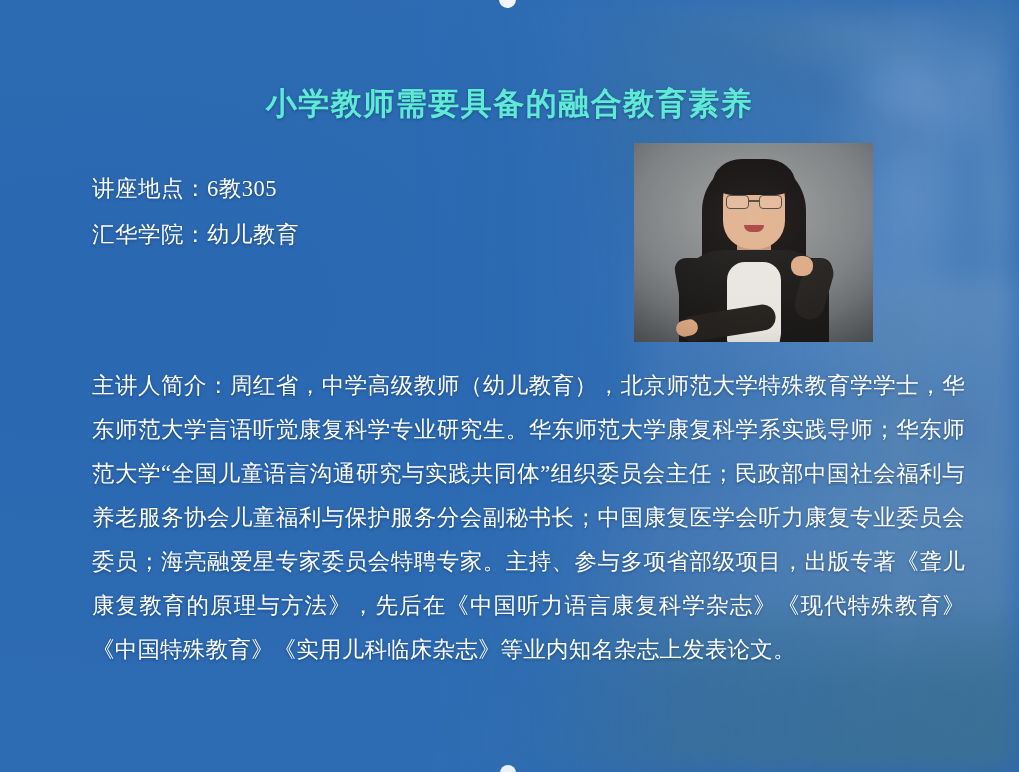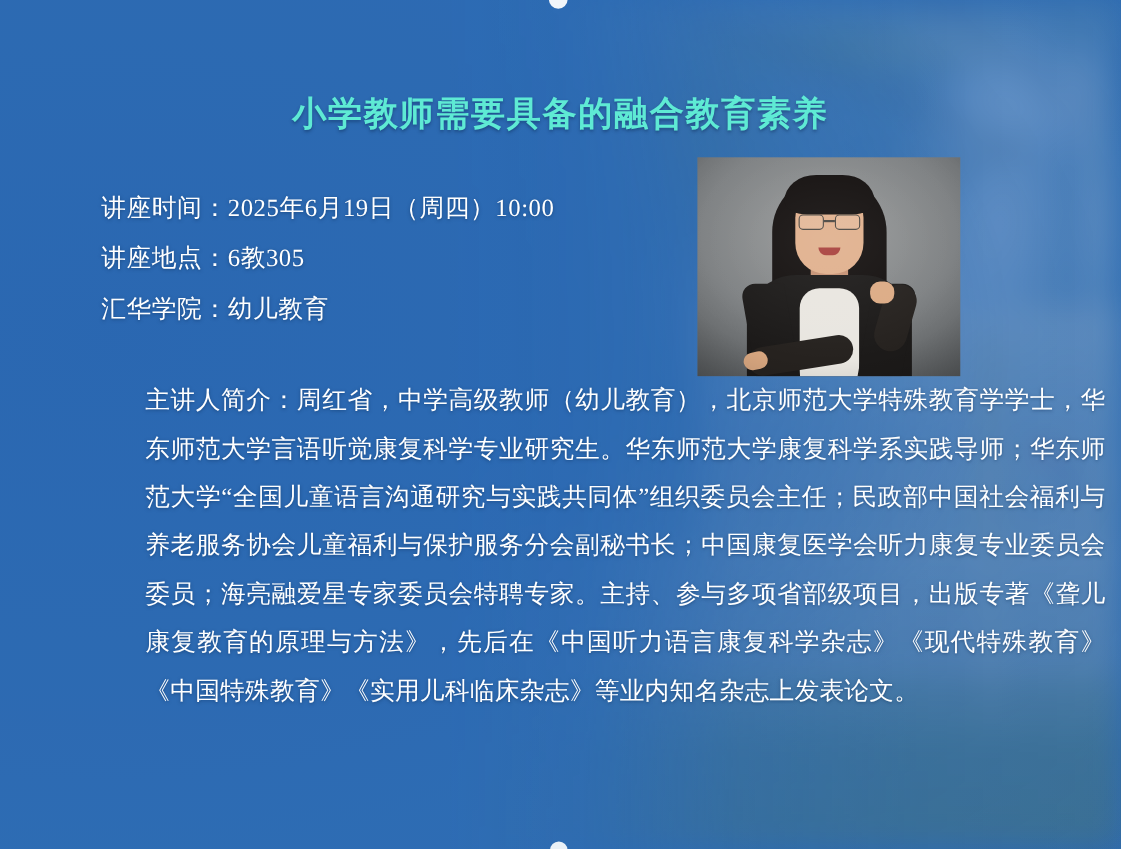--- a/index.html
+++ b/index.html
@@ -157,30 +157,29 @@
     height: 46px;
     line-height: 46px;
     white-space: nowrap;
   }
   .meta-line .label { }
   .meta-line .value { }
 
   .bio {
     position: absolute;
     left: 92px;
-    top: 342px;
+    top: 364px;
     width: 873px;
     color: #ffffff;
     font-size: 22.5px;
     line-height: 44px;
     text-align: justify;
     text-justify: inter-character;
     letter-spacing: 0.2px;
     text-shadow: 0 1px 3px rgba(10,40,80,0.5);
-    margin-left: 40px;
   }
 
   .photo {
     position: absolute;
     left: 634px;
     top: 143px;
     width: 239px;
     height: 199px;
     overflow: hidden;
     background: radial-gradient(115% 105% at 50% 34%, #9a9c9c 0%, #7e8183 42%, #5a5d5f 72%, #3d4042 100%);
@@ -388,23 +387,20 @@
       <div class="p-lapel-r"></div>
       <div class="p-armL"></div>
       <div class="p-armR"></div>
       <div class="p-handL"></div>
       <div class="p-handR"></div>
       <div class="p-vignette"></div>
     </div>
 
     <div class="meta">
       <div class="meta-line">
-        <span class="label">讲座时间：</span><span class="value">2025年6月19日（周四）10:00</span>
-      </div>
-      <div class="meta-line">
         <span class="label">讲座地点：</span><span class="value">6教305</span>
       </div>
       <div class="meta-line">
         <span class="label">汇华学院：</span><span class="value">幼儿教育</span>
       </div>
     </div>
 
     <div class="bio">主讲人简介：周红省，中学高级教师（幼儿教育），北京师范大学特殊教育学学士，华东师范大学言语听觉康复科学专业研究生。华东师范大学康复科学系实践导师；华东师范大学“全国儿童语言沟通研究与实践共同体”组织委员会主任；民政部中国社会福利与养老服务协会儿童福利与保护服务分会副秘书长；中国康复医学会听力康复专业委员会委员；海亮融爱星专家委员会特聘专家。主持、参与多项省部级项目，出版专著《聋儿康复教育的原理与方法》，先后在《中国听力语言康复科学杂志》《现代特殊教育》《中国特殊教育》《实用儿科临床杂志》等业内知名杂志上发表论文。</div>
 
   </div>

